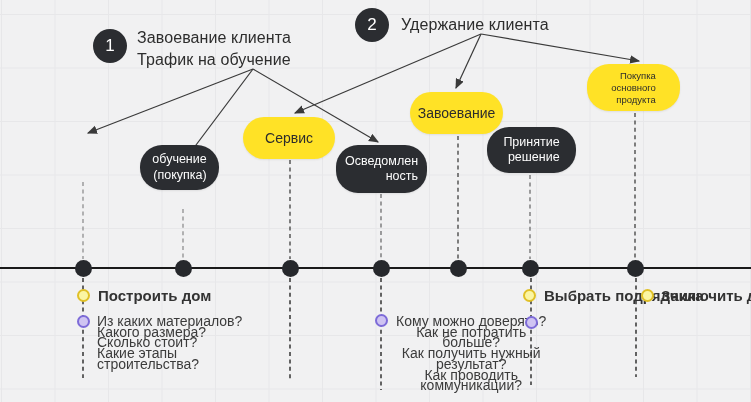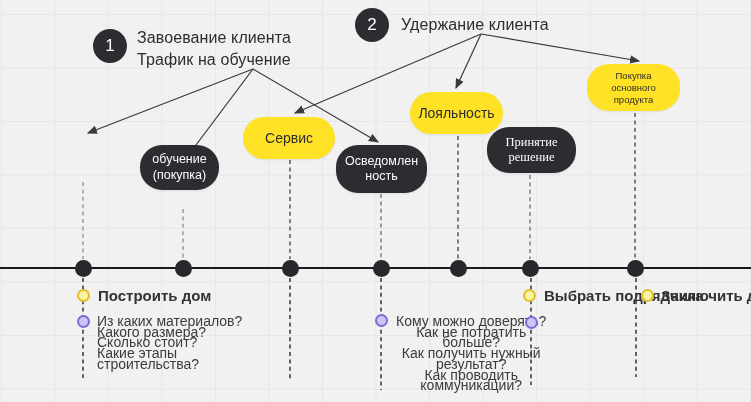--- a/index.html
+++ b/index.html
@@ -17,21 +17,21 @@
     position:absolute;width:34px;height:34px;border-radius:50%;
     background:#2b2d31;color:#fff;display:flex;align-items:center;justify-content:center;
     font-size:17px;font-weight:500;z-index:3;
   }
   .phase-title{
     position:absolute;font-size:16px;line-height:21.5px;font-weight:500;color:#2d2d2d;
     white-space:pre-line;z-index:3;letter-spacing:.1px;
   }
   .bubble{
     position:absolute;border-radius:22px;display:flex;align-items:center;justify-content:center;
-    text-align:center;z-index:2;box-shadow:0 1px 2px rgba(0,0,0,.08);
+    text-align:right;z-index:2;box-shadow:0 1px 2px rgba(0,0,0,.08);
   }
   .bubble.dark{background:#2b2d31;color:#fdfdfd;}
   .bubble.yellow{background:#ffe226;color:#2c2c2c;}
   .bubble span{white-space:pre-line;display:block;}
   .t-md span{font-size:12.5px;line-height:15.5px;font-weight:500;}
   .t-lg span{font-size:14px;line-height:16px;font-weight:500;}
   .t-sm span{font-size:9.5px;line-height:12px;font-weight:500;}
   .tdot{
     position:absolute;width:17px;height:17px;border-radius:50%;
     background:#26282c;z-index:3;
@@ -98,23 +98,23 @@
 (покупка)</span>
   </div>
   <div class="bubble dark t-md" style="left:336px;top:145px;width:91px;height:48px;">
     <span>Осведомлен
 ность</span>
   </div>
   <div class="bubble yellow t-lg" style="left:243px;top:117px;width:92px;height:42px;">
     <span>Сервис</span>
   </div>
   <div class="bubble yellow t-lg" style="left:410px;top:92px;width:93px;height:42px;">
-    <span>Лояльность</span>
+    <span>Завоевание</span>
   </div>
-  <div class="bubble dark t-md" style="left:487px;top:127px;width:89px;height:46px;font-family:Liberation Serif, serif;">
+  <div class="bubble dark t-md" style="left:487px;top:127px;width:89px;height:46px;">
     <span>Принятие
 решение</span>
   </div>
   <div class="bubble yellow t-sm" style="left:587px;top:64px;width:93px;height:47px;">
     <span>Покупка
 основного
 продукта</span>
   </div>
 
   <div class="tdot" style="left:75px;top:260px;"></div>

